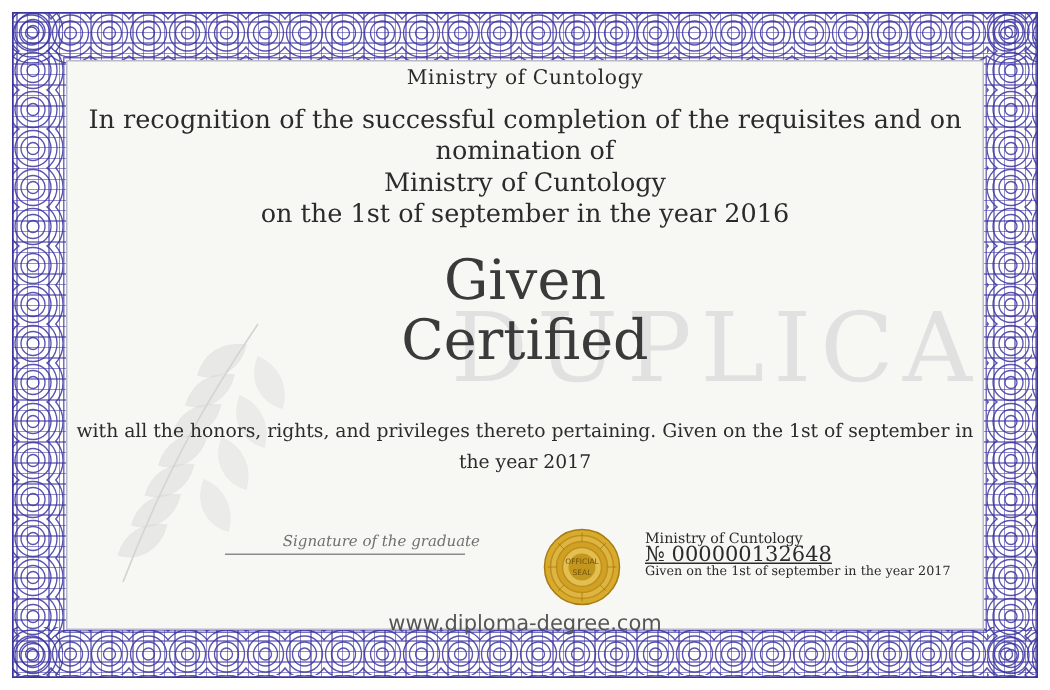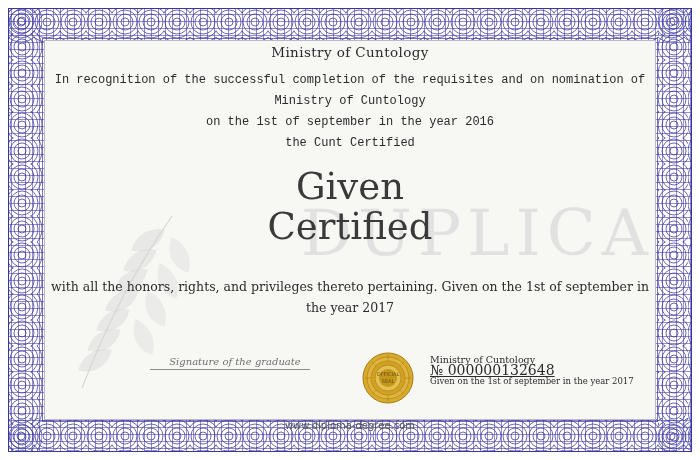--- a/index.html
+++ b/index.html
@@ -93,23 +93,22 @@
     text-align: center;
     color: #2b2b2b;
   }
   .ministry-head {
     margin-top: 4px;
     font-size: 13.5px;
     letter-spacing: 0.4px;
   }
   .recognition {
     margin-top: 10px;
-    font-size: 12px;
+    font-size: 17px;
     line-height: 21px;
-    font-family: Liberation Mono, monospace;
   }
   .recognition .line {
     display: block;
   }
   .title-big {
     margin-top: 12px;
     font-size: 37px;
     line-height: 42px;
     color: #3a3a3a;
   }
@@ -126,21 +125,21 @@
     left: 45px;
     top: 352px;
     width: 610px;
     height: 68px;
   }
   .sig-block {
     position: absolute;
     left: 105px;
     top: 4px;
     width: 170px;
-    text-align: center;
+    text-align: right;
   }
   .sig-label {
     font-size: 10px;
     color: #6f6f6f;
     font-style: italic;
   }
   .sig-rule {
     margin-top: 2px;
     border-bottom: 1px solid #8c8c8c;
     width: 160px;
@@ -159,24 +158,24 @@
     width: 230px;
     text-align: left;
     line-height: 11px;
   }
   .issuer-name { font-size: 9.5px; color: #2b2b2b; }
   .issuer-serial { font-size: 14px; color: #2b2b2b; text-decoration: underline; }
   .issuer-date { font-size: 8.5px; color: #2b2b2b; }
   .website {
     position: absolute;
     left: 0;
-    top: 68px;
+    top: 56px;
     width: 610px;
     text-align: center;
-    font-size: 10px;
+    font-size: 14px;
     color: #555555;
     font-family: "DejaVu Sans", sans-serif;
   }
 </style>
 </head>
 <body>
 
 <div id="certificate-root">
 
   <div class="border-outer"></div>
@@ -249,21 +248,20 @@
     </g>
   </svg>
 
   <div class="content">
     <div class="ministry-head">Ministry of Cuntology</div>
 
     <div class="recognition">
       <span class="line">In recognition of the successful completion of the requisites and on nomination of</span>
       <span class="line">Ministry of Cuntology</span>
       <span class="line">on the 1st of september in the year 2016</span>
-      <span class="line">the Cunt   Certified</span>
     </div>
 
     <div class="title-big">
       <span>Given</span>
       <span class="l2">Certified</span>
     </div>
 
     <div class="honors">
       <span class="line">with all the honors, rights, and privileges thereto pertaining.</span>
       <span class="line">Given on the 1st of september in the year 2017</span>

